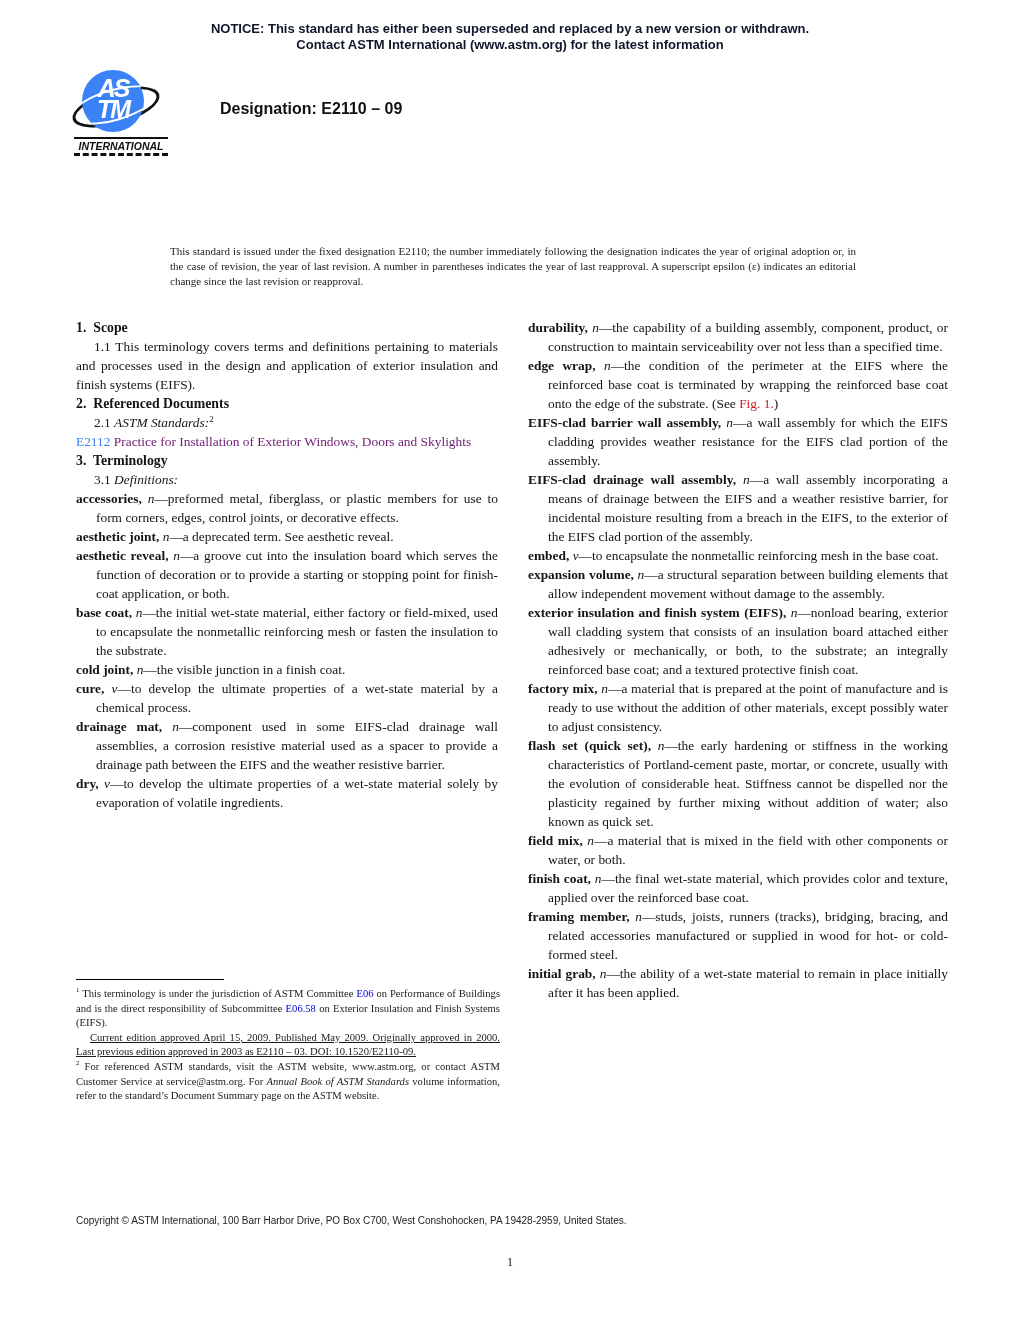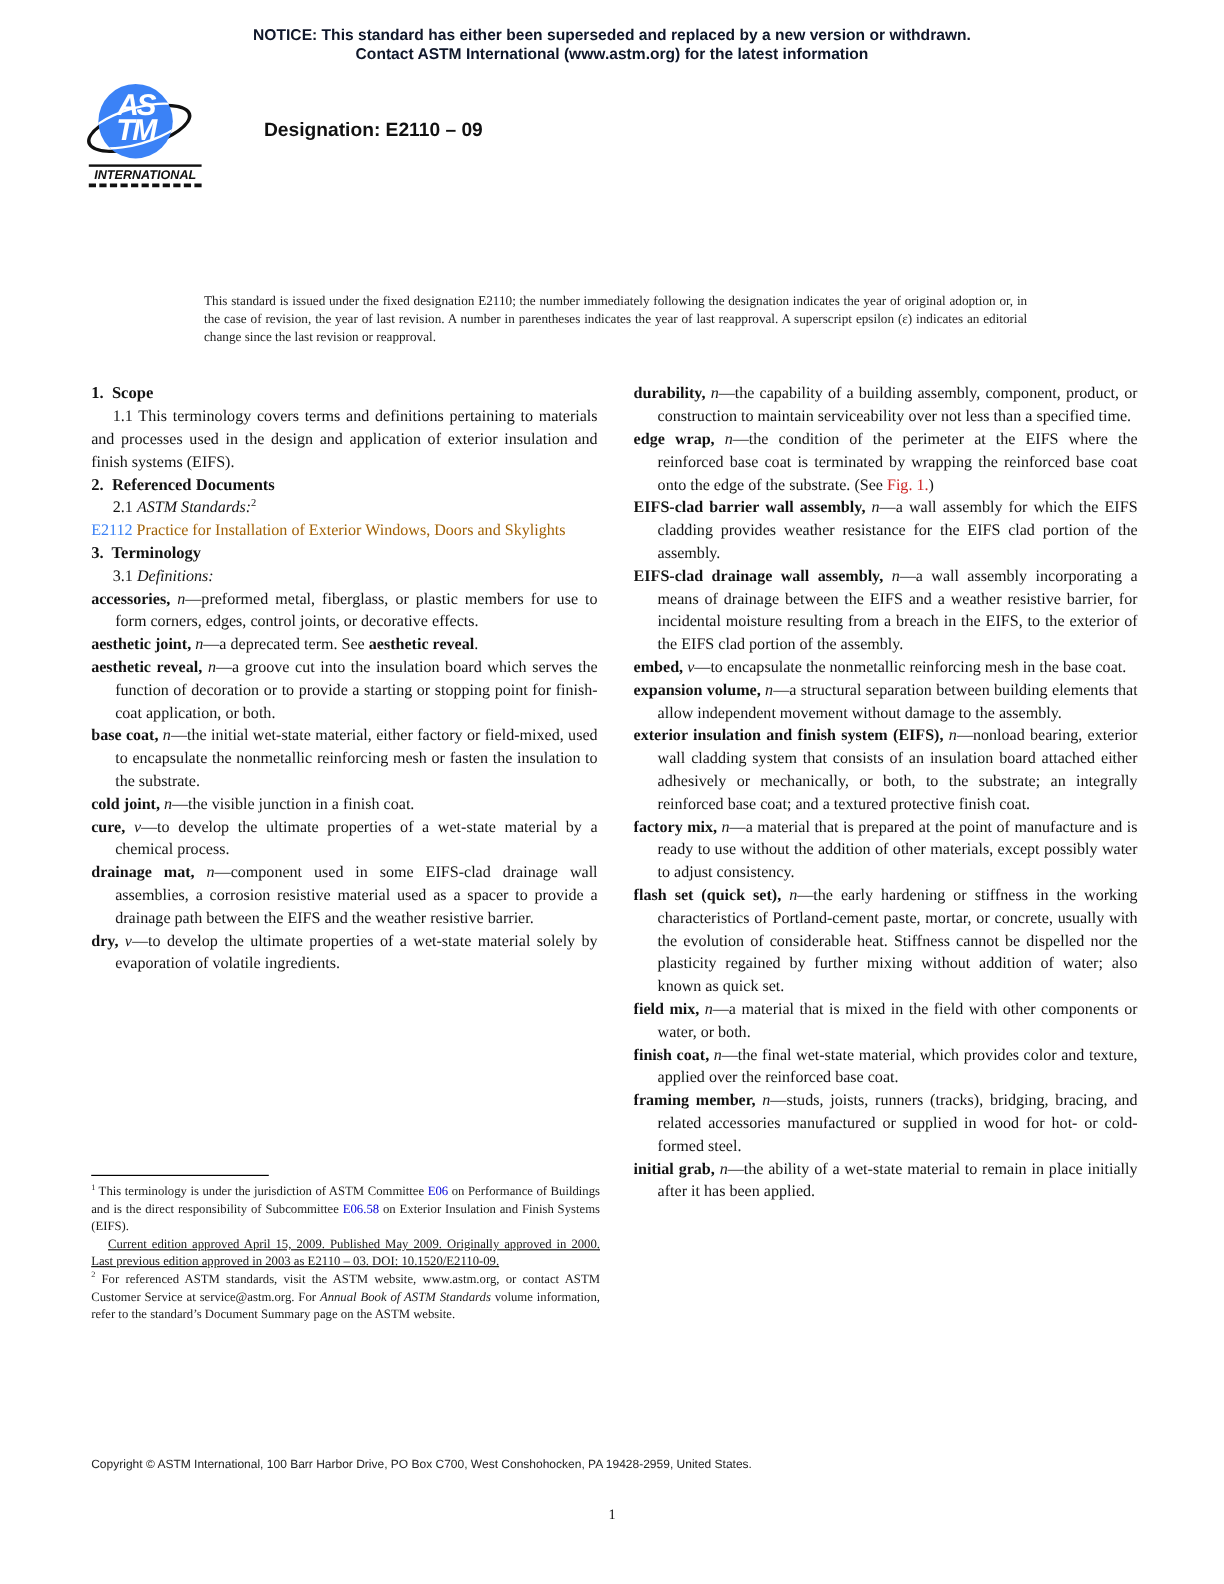--- a/index.html
+++ b/index.html
@@ -47,21 +47,21 @@
   .col-right{left:528px;width:420px;height:830px;}
   .col p{margin:0;}
   .sec-head{font-weight:bold;font-size:13.8px;margin:4px 0 7px 0;white-space:pre-wrap;}
   .sec-head.mt{}
   .indent{text-indent:18px;}
   .hang{padding-left:20px;text-indent:-20px;}
   .def{padding-left:20px;text-indent:-20px;margin:0;}
   .def-term{font-weight:bold;}
   .def-pos{font-style:italic;}
   .seg-italic{font-style:italic;}
-  .seg-bold{font-weight:bold;}
+  .seg-bold{font-weight:normal;}
   sup{font-size:0.65em;line-height:0;}
 
   
   .footnotes{position:absolute;left:76px;top:979px;width:424px;
              font-size:10.6px;line-height:14.6px;text-align:justify;color:#1a1a1a;}
   .fn-rule{width:148px;border-top:1.5px solid #000;margin:0 0 7px 0;}
   .footnotes p{margin:0;}
   .fn-indent{text-indent:14px;text-decoration:underline;}
 
   
@@ -95,21 +95,21 @@
 
 
   <div class="preamble">This standard is issued under the fixed designation E2110; the number immediately following the designation indicates the year of original adoption or, in the case of revision, the year of last revision. A number in parentheses indicates the year of last reapproval. A superscript epsilon (ε) indicates an editorial change since the last revision or reapproval.</div>
 
   <div class="col col-left">
     <p class="sec-head">1.  Scope</p>
     <p class="indent">1.1  This terminology covers terms and definitions pertaining to materials and processes used in the design and application of exterior insulation and finish systems (EIFS).</p>
 
     <p class="sec-head mt">2.  Referenced Documents</p>
     <p class="indent"><span class="seg-plain">2.1  </span><span class="seg-italic">ASTM Standards:</span><sup>2</sup></p>
-    <p class="hang"><span class="seg-red" style="color: #3b82f6;">E2112</span><span class="seg-plain">  </span><span class="seg-blue" style="color: #a16207;">Practice for Installation of Exterior Windows, Doors and Skylights</span></p>
+    <p class="hang"><span class="seg-red" style="color: #3b82f6;">E2112</span><span class="seg-plain">  </span><span class="seg-blue" style="color: #701a75;">Practice for Installation of Exterior Windows, Doors and Skylights</span></p>
 
     <p class="sec-head mt">3.  Terminology</p>
     <p class="indent"><span class="seg-plain">3.1  </span><span class="seg-italic">Definitions:</span></p>
 
     <div>
         <p class="def"><span class="def-term">accessories,</span> <span class="def-pos">n</span>—<span class="seg-plain">preformed metal, fiberglass, or plastic members for use to form corners, edges, control joints, or decorative effects.</span></p>
         <p class="def"><span class="def-term">aesthetic joint,</span> <span class="def-pos">n</span>—<span class="seg-plain">a deprecated term. See </span><span class="seg-bold">aesthetic reveal</span><span class="seg-plain">.</span></p>
         <p class="def"><span class="def-term">aesthetic reveal,</span> <span class="def-pos">n</span>—<span class="seg-plain">a groove cut into the insulation board which serves the function of decoration or to provide a starting or stopping point for finish-coat application, or both.</span></p>
         <p class="def"><span class="def-term">base coat,</span> <span class="def-pos">n</span>—<span class="seg-plain">the initial wet-state material, either factory or field-mixed, used to encapsulate the nonmetallic reinforcing mesh or fasten the insulation to the substrate.</span></p>
         <p class="def"><span class="def-term">cold joint,</span> <span class="def-pos">n</span>—<span class="seg-plain">the visible junction in a finish coat.</span></p>

